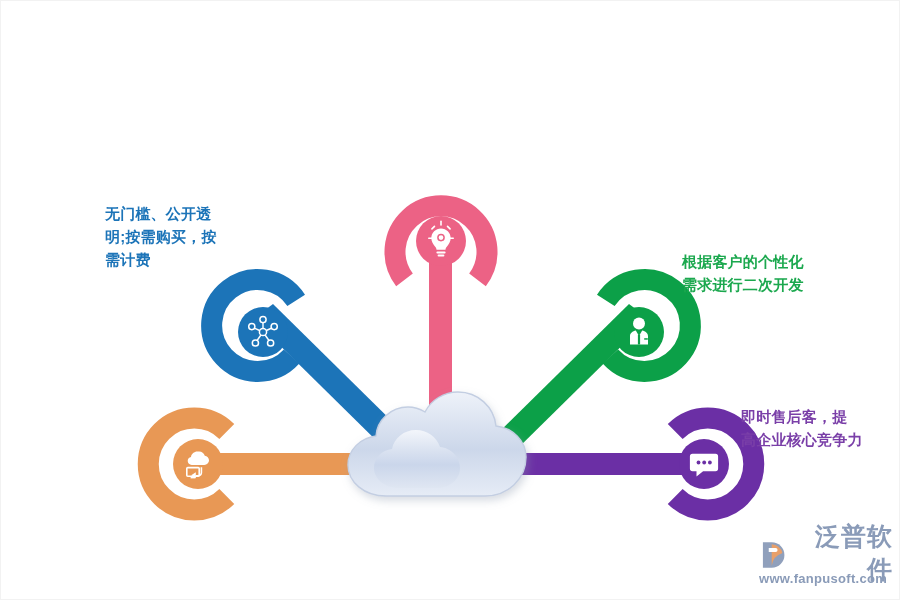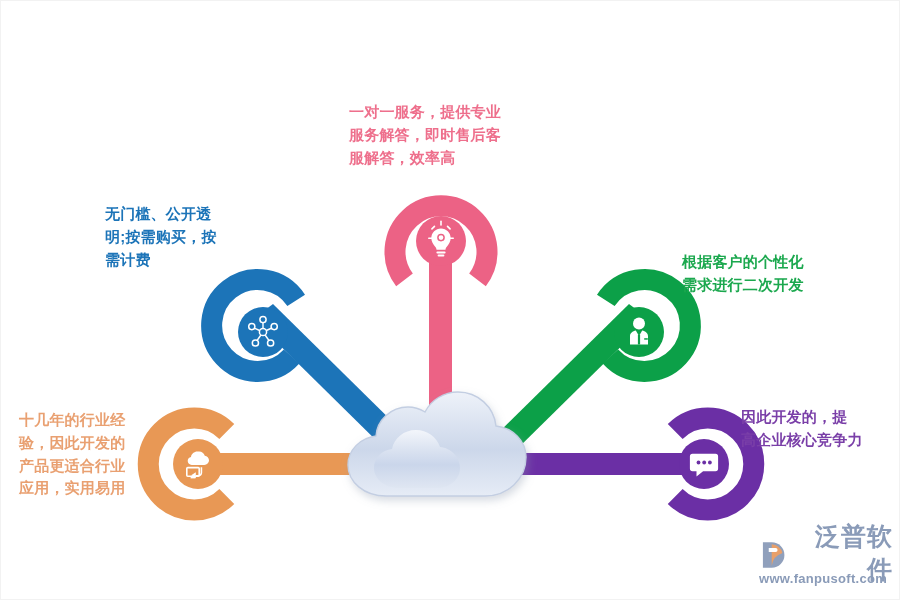--- a/index.html
+++ b/index.html
@@ -195,37 +195,30 @@
       <path d="M398 487
                c-14 0-25-9-25-20
                0-10 8-18 18-19
                2-11 12-19 24-19
                11 0 21 7 24 17
                11 1 20 10 20 21
                0 11-10 20-23 20 z" fill="url(#cloudGradFront)" opacity="0.9"></path>
     </g>
   </svg>
 
-  <div class="callout" id="callout-service">一对一服务，提供专业
-服务解答，即时售后客
-服解答，效率高</div>
 
   <div class="callout" id="callout-custom">根据客户的个性化
 需求进行二次开发</div>
 
   <div class="callout" id="callout-pricing">无门槛、公开透
 明;按需购买，按
 需计费</div>
 
-  <div class="callout" id="callout-industry">十几年的行业经
-验，因此开发的
-产品更适合行业
-应用，实用易用</div>
-
-  <div class="callout" id="callout-business">因此开发的，提
+
+  <div class="callout" id="callout-business">即时售后客，提
 高企业核心竞争力</div>
 
   <div id="brand-watermark">
     <div class="brand-row">
       <svg width="30" height="30" viewBox="0 0 30 30">
         <path d="M4 4 h9 a13 13 0 0 1 13 13 a13 13 0 0 1-13 13 h-9 z" fill="#8A9BB8" opacity="0.95"></path>
         <path d="M13 6 a12 12 0 0 1 11 9 a16 16 0 0 0-11 13 z" fill="#E8A06A"></path>
         <path d="M10 10 h7 a2 2 0 0 1 0 4 h-7 z" fill="#ffffff"></path>
       </svg>
       <span id="brand-name">泛普软件</span>

